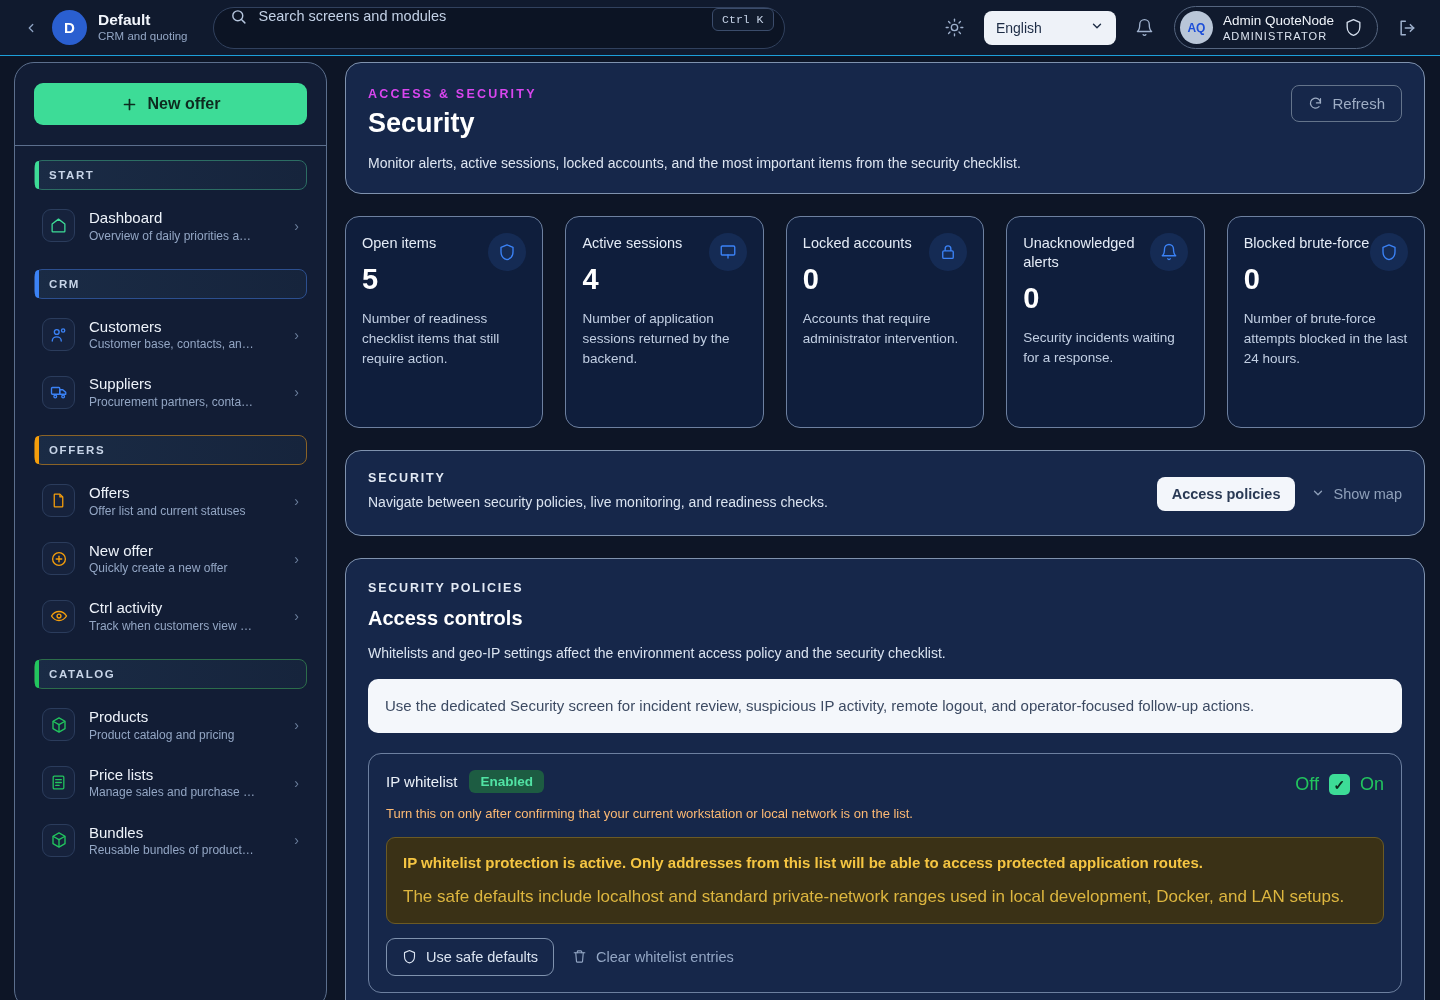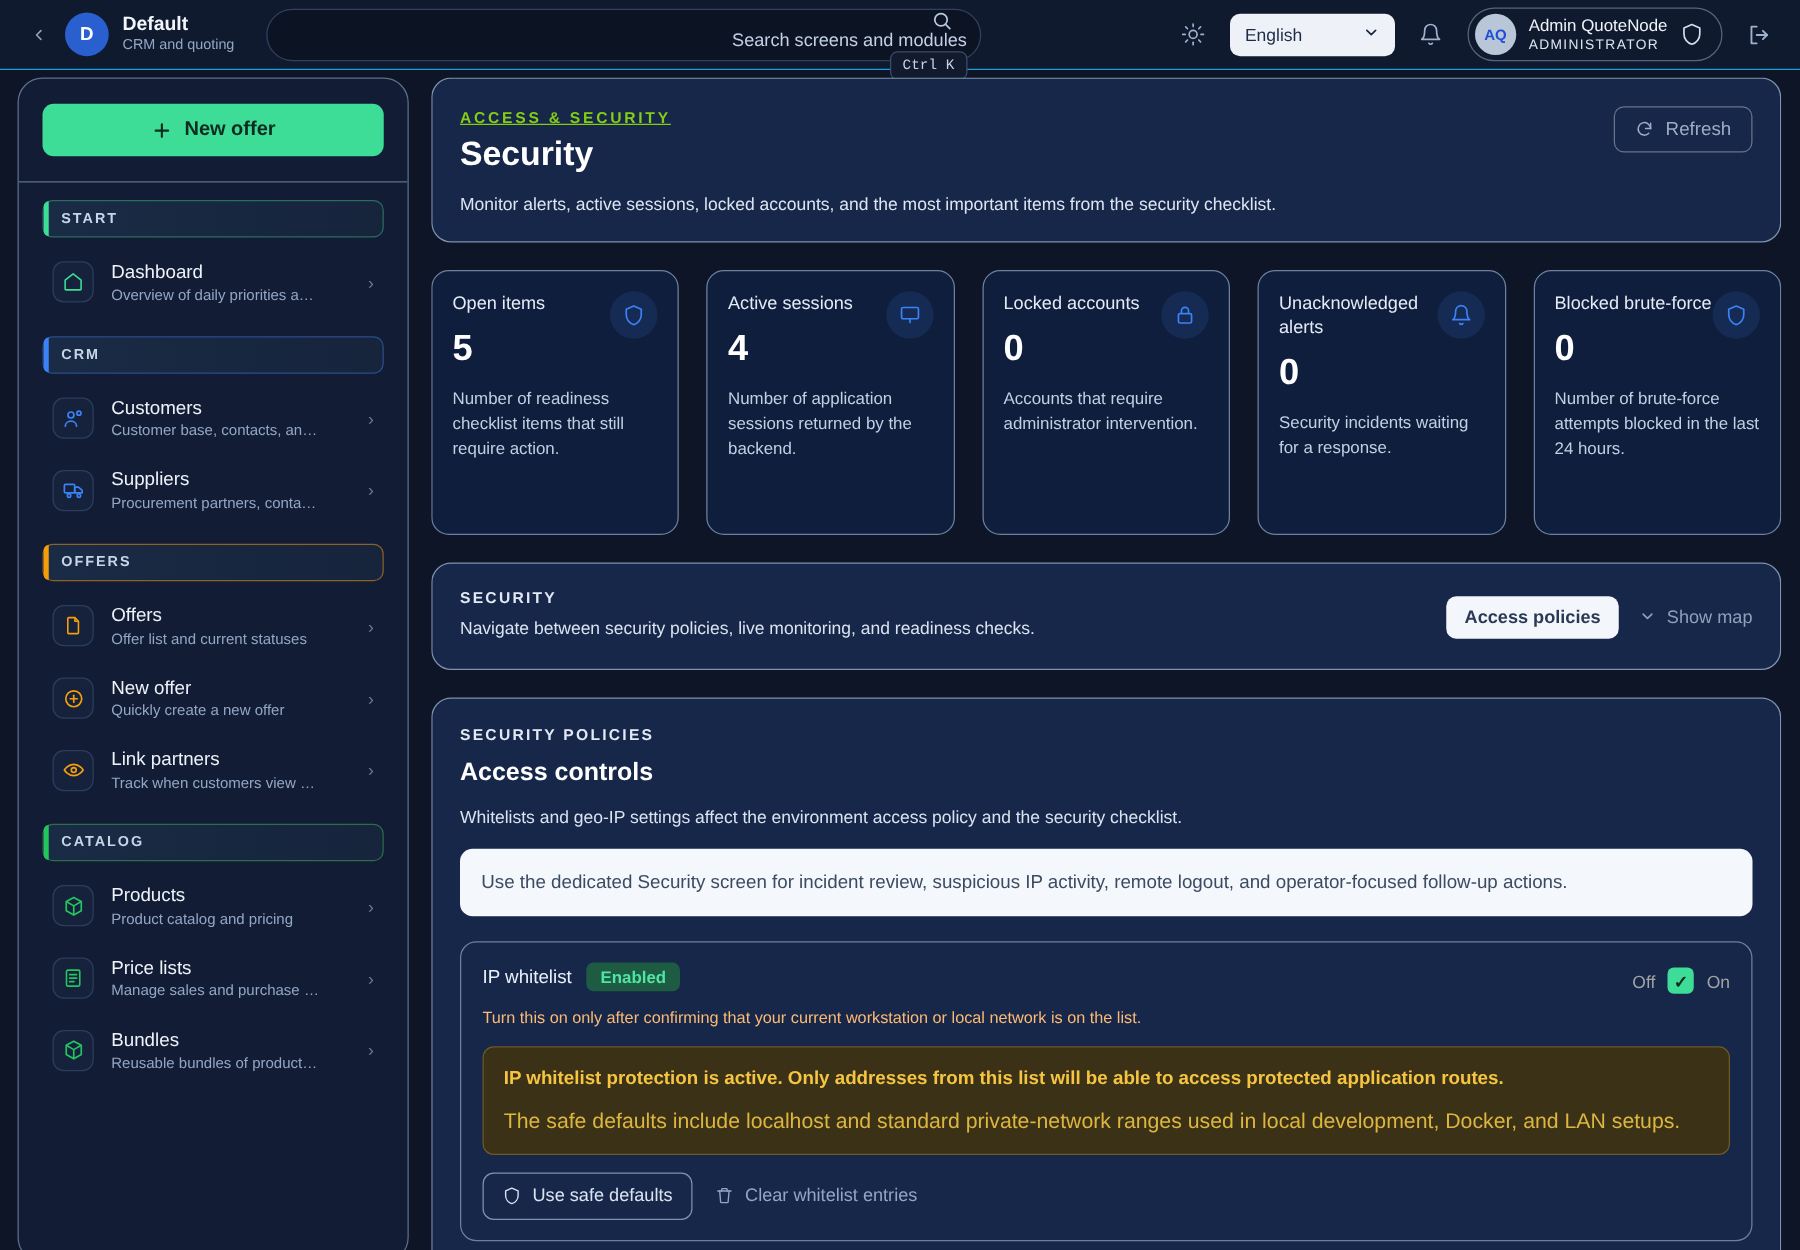--- a/index.html
+++ b/index.html
@@ -34,23 +34,22 @@
   }
   .brand-text { line-height: 1.2; }
   .brand-title { font-size: 15.5px; font-weight: bold; color: #f2f6fc; }
   .brand-sub { font-size: 11.5px; color: #93a6c4; }
 
   .searchbox {
     margin-left: 25px;
     width: 572px; height: 42px;
     border: 1px solid #31415e; border-radius: 21px;
     background: #0c1424;
-    display: flex; align-items: flex-end;
+    display: flex; align-items: flex-start;
     padding: 0 10px 0 16px;
-    flex-direction: column;
   }
   .search-ico { color: #b6c6de; margin-right: 12px; display:flex; }
   .search-ph { flex: 1; font-size: 14.5px; color: #c3d1e6; }
   .kbd {
     border: 1px solid #3b4c6b; border-radius: 6px;
     font-family: "Liberation Mono", monospace;
     font-size: 11.5px; color: #c6d3e7;
     padding: 4px 9px; background: #111b2d;
   }
 
@@ -149,21 +148,21 @@
     overflow: hidden;
   }
   .card {
     background: #16274a;
     border: 1px solid #7f92ae;
     border-radius: 16px;
   }
   .hero { padding: 24px 22px 22px 22px; margin-bottom: 22px; position: relative; }
   .eyebrow {
     font-size: 12.5px; font-weight: bold; letter-spacing: 2.2px;
-    color: #84cc16; margin-bottom: 7px; text-decoration: underline;
+    color: #d946ef; margin-bottom: 7px;
   }
   .hero-title { font-size: 27px; font-weight: bold; color: #ffffff; margin-bottom: 16px; }
   .hero-desc { font-size: 14px; color: #dde5f1; }
   .refresh-btn {
     position: absolute; top: 22px; right: 22px;
     border: 1px solid #5f7characters;
     border: 1px solid #64748b;
     border-radius: 8px;
     padding: 9px 16px; display: flex; align-items: center; gap: 9px;
     color: #9eadc4; font-size: 15px; cursor: pointer; background: transparent;
@@ -228,21 +227,21 @@
   .policy-name { font-size: 15px; color: #eaf0f8; }
   .badge-enabled {
     background: #1d5c42; color: #51e3a4;
     border-radius: 6px; padding: 4px 11px;
     font-size: 13.5px; font-weight: bold;
   }
   .toggle-row {
     position: absolute; right: 17px; top: 20px;
     display: flex; align-items: center; gap: 10px;
   }
-  .toggle-txt { font-size: 14px; color: #a3a3a3; }
+  .toggle-txt { font-size: 18px; color: #22c55e; }
   .checkbox {
     width: 21px; height: 21px; border-radius: 5px;
     background: #3ddc97; color: #0b2a1d;
     display: flex; align-items: center; justify-content: center;
     font-size: 14px; font-weight: bold; cursor: pointer;
   }
   .policy-sub { font-size: 13px; color: #fdba74; margin-top: 13px; }
   .warn {
     background: #3a3116; border: 1px solid #6b5a24; border-radius: 9px;
     padding: 14px 16px; margin-top: 16px;
@@ -437,21 +436,21 @@
       <span class="chev">›</span>
     </div>
     <div class="nav-item">
       <div class="nav-ico">
         <svg width="18" height="18" viewBox="0 0 24 24" fill="none" stroke="#f59e0b" stroke-width="1.8" stroke-linecap="round" stroke-linejoin="round">
             <path d="M2 12s3.6-6 10-6 10 6 10 6-3.6 6-10 6-10-6-10-6z"></path>
             <circle cx="12" cy="12" r="2.6"></circle>
           </svg>
       </div>
       <div class="nav-txt">
-        <div class="nav-title">Link partners</div>
+        <div class="nav-title">Ctrl activity</div>
         <div class="nav-sub">Track when customers view …</div>
       </div>
       <span class="chev">›</span>
     </div>
 
     <div class="sec-gap"></div>
 
     <div class="sec-head sec-catalog">CATALOG</div>
     <div class="nav-item">
       <div class="nav-ico">

